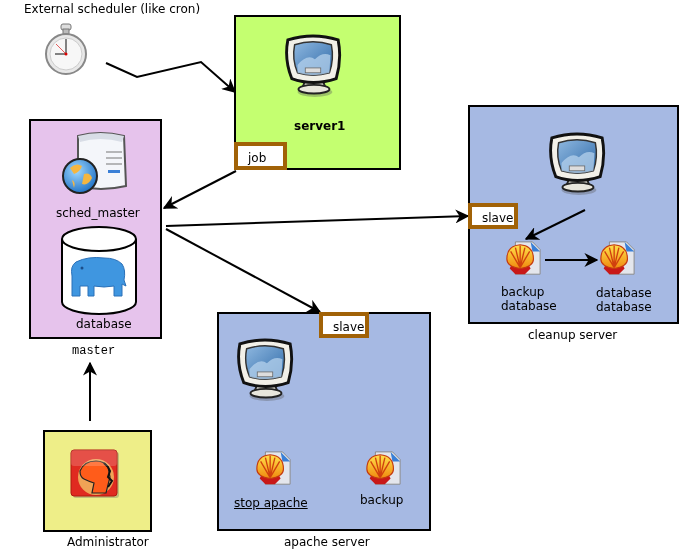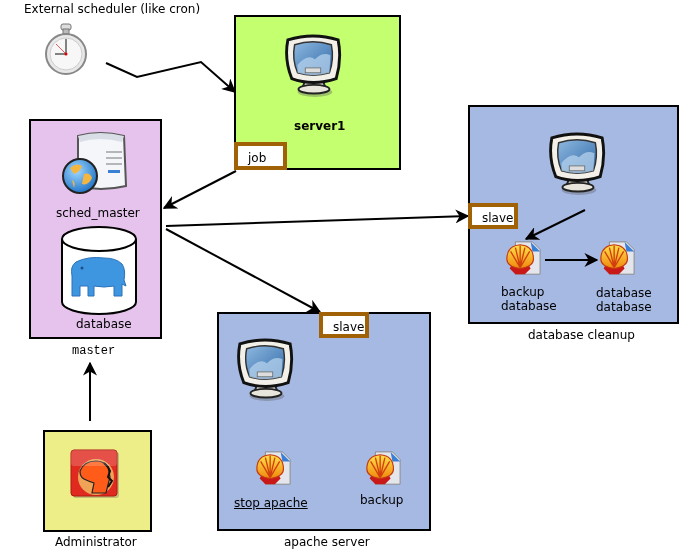--- a/index.html
+++ b/index.html
@@ -105,21 +105,21 @@
 
 <div class="box" style="left: 43px; top: 430px; width: 109px; height: 102px; background: rgb(238, 238, 136);"></div>
 <svg class="icon" style="left:70px;top:449px;" width="52" height="52" viewBox="0 0 52 52">
   <rect x="3" y="3" width="46" height="46" rx="3" fill="#555" opacity="0.3"></rect>
   <rect x="1" y="1" width="46" height="46" rx="3" fill="#e02a20" stroke="#b01810"></rect>
   <circle cx="26" cy="28" r="18" fill="#f2b860" opacity="0.85"></circle>
   <path d="M10 22 Q14 12 26 12 Q34 12 38 18 L40 28 L36 44 L22 44 L24 34 Q18 32 14 30 Q10 28 10 22 Z" fill="#ff5c1a" stroke="#222" stroke-width="1.2"></path>
   <path d="M34 14 L38 18 L40 22 L38 28 L42 32 L38 38" fill="none" stroke="#111" stroke-width="2"></path>
   <rect x="1" y="1" width="46" height="16" rx="3" fill="#fff" opacity="0.18"></rect>
 </svg>
-<div class="lbl" style="left:55px;top:535px;">Administrator</div>
+<div class="lbl" style="left:67px;top:535px;">Administrator</div>
 
 <div class="box" style="left: 468px; top: 105px; width: 211px; height: 219px; background: rgb(166, 185, 227);"></div>
 <svg class="icon" style="left:548px;top:132px;" width="58" height="64">
     <use href="#sym-monitor"></use>
   </svg>
 <div class="tag" style="left:468px;top:203px;width:50px;height:26px;line-height:22px;">slave</div>
 <svg class="icon" style="left:504px;top:240px;" width="38" height="38">
     <use href="#sym-shell"></use>
   </svg>
 <svg class="icon" style="left:598px;top:240px;" width="38" height="38">
@@ -137,21 +137,21 @@
   <defs>
     <marker id="arr2" viewBox="0 0 10 10" refX="9" refY="5" markerWidth="7" markerHeight="7" orient="auto">
       <path d="M0 0 L10 5 L0 10 L3 5 Z" fill="#000"></path>
     </marker>
   </defs>
   <line x1="585" y1="210" x2="526" y2="239" stroke="#000" stroke-width="2" marker-end="url(#arr2)"></line>
   <line x1="545" y1="260" x2="597" y2="260" stroke="#000" stroke-width="2" marker-end="url(#arr2)"></line>
   <line x1="275" y1="411" x2="275" y2="448" stroke="#000" stroke-width="2" marker-end="url(#arr2)"></line>
   <line x1="296" y1="469" x2="364" y2="467" stroke="#000" stroke-width="2" marker-end="url(#arr2)"></line>
 </svg>
-<div class="lbl" style="left:528px;top:328px;">database cleanup</div>
+<div class="lbl" style="left:528px;top:328px;">cleanup server</div>
 
 <div class="box" style="left: 217px; top: 312px; width: 214px; height: 219px; background: rgb(166, 185, 227);"></div>
 <div class="tag" style="left:319px;top:312px;width:50px;height:26px;line-height:22px;">slave</div>
 <svg class="icon" style="left:236px;top:338px;" width="58" height="64">
     <use href="#sym-monitor"></use>
   </svg>
 <svg class="icon" style="left:254px;top:450px;" width="38" height="38">
     <use href="#sym-shell"></use>
   </svg>
 <svg class="icon" style="left:364px;top:450px;" width="38" height="38">

